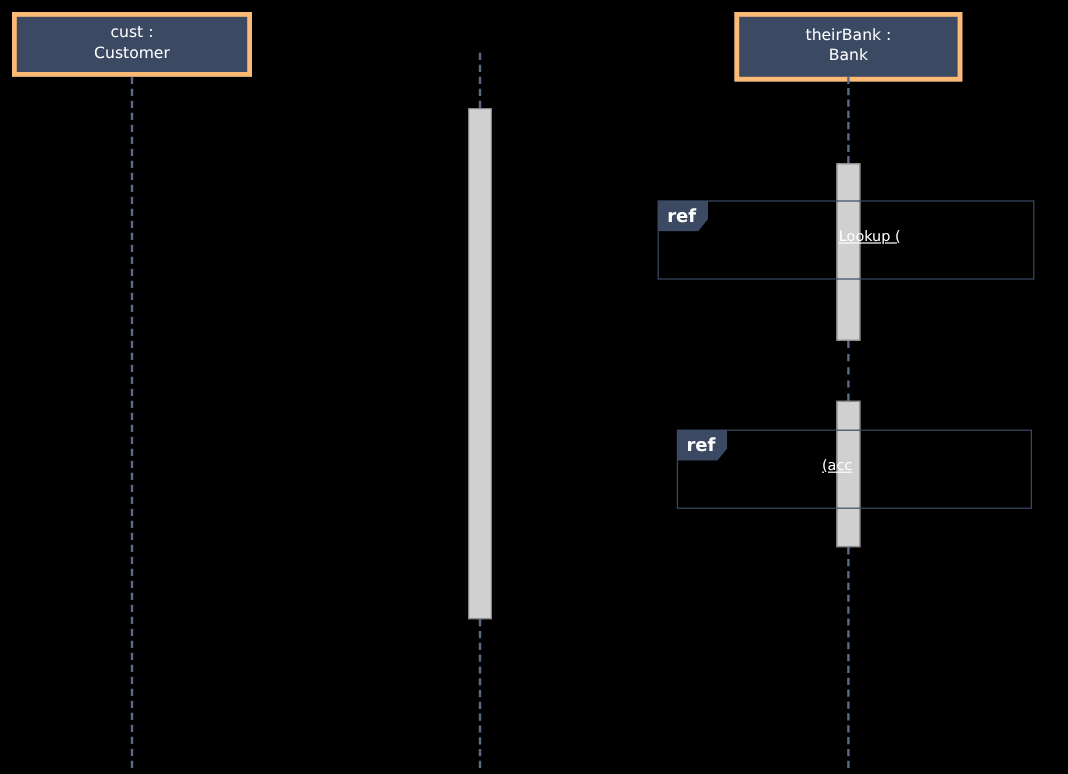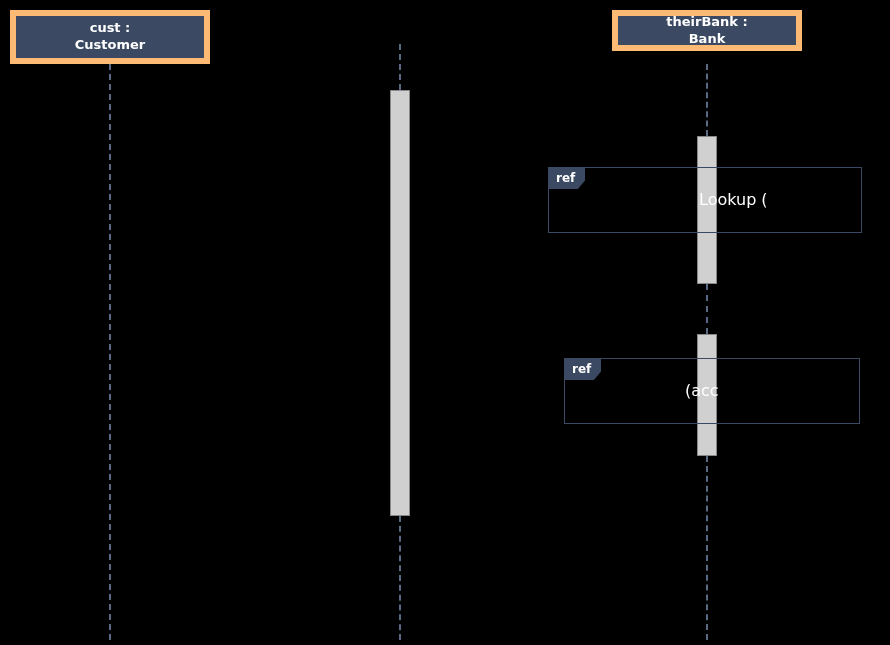--- a/index.html
+++ b/index.html
@@ -14,23 +14,23 @@
     overflow: hidden;
   }
   .canvas {
     position: relative;
     width: 890px;
     height: 645px;
   }
   .lifeline-head {
     position: absolute;
     background: #3b4a62;
-    border: 6px solid #fdba74;
+    border: 4px solid #fdba74;
     color: #fff;
-    font-weight: bold;
+    font-weight: normal;
     text-align: center;
     display: flex;
     align-items: center;
     justify-content: center;
     padding: 4px 6px;
     box-sizing: border-box;
     line-height: 1.3;
   }
   .lifeline-dash {
     position: absolute;
@@ -48,40 +48,41 @@
     border: 1.5px solid #3b4a62;
     box-sizing: border-box;
   }
   .frame-tag {
     position: absolute;
     top: -1px;
     left: -1px;
     background: #3b4a62;
     color: #fff;
     font-weight: bold;
-    font-size: 12px;
+    font-size: 15px;
     padding: 4px 10px 4px 8px;
     clip-path: polygon(0 0, 100% 0, 100% 60%, 80% 100%, 0 100%);
   }
   .ref-text {
     color: #fff;
-    font-size: 16px;
+    font-size: 12px;
+    text-decoration: underline;
   }
 </style>
 </head>
 <body>
 
 <div class="canvas">
 
   <div class="lifeline-head" style="left:10px; top:10px; width:200px; height:54px;">
     <span>cust :<br>Customer</span>
   </div>
 
 
-  <div class="lifeline-head" style="left:612px; top:10px; width:190px; height:41px;">
+  <div class="lifeline-head" style="left:612px; top:10px; width:190px; height:58px;">
     <span>theirBank :<br>Bank</span>
   </div>
 
   <div class="lifeline-dash" style="left:109px; top:64px; height:576px;"></div>
 
   <div class="lifeline-dash" style="left:399px; top:44px; height:46px;"></div>
   <div class="lifeline-dash" style="left:399px; top:516px; height:124px;"></div>
 
   <div class="lifeline-dash" style="left:706px; top:64px; height:72px;"></div>
   <div class="lifeline-dash" style="left:706px; top:284px; height:50px;"></div>

